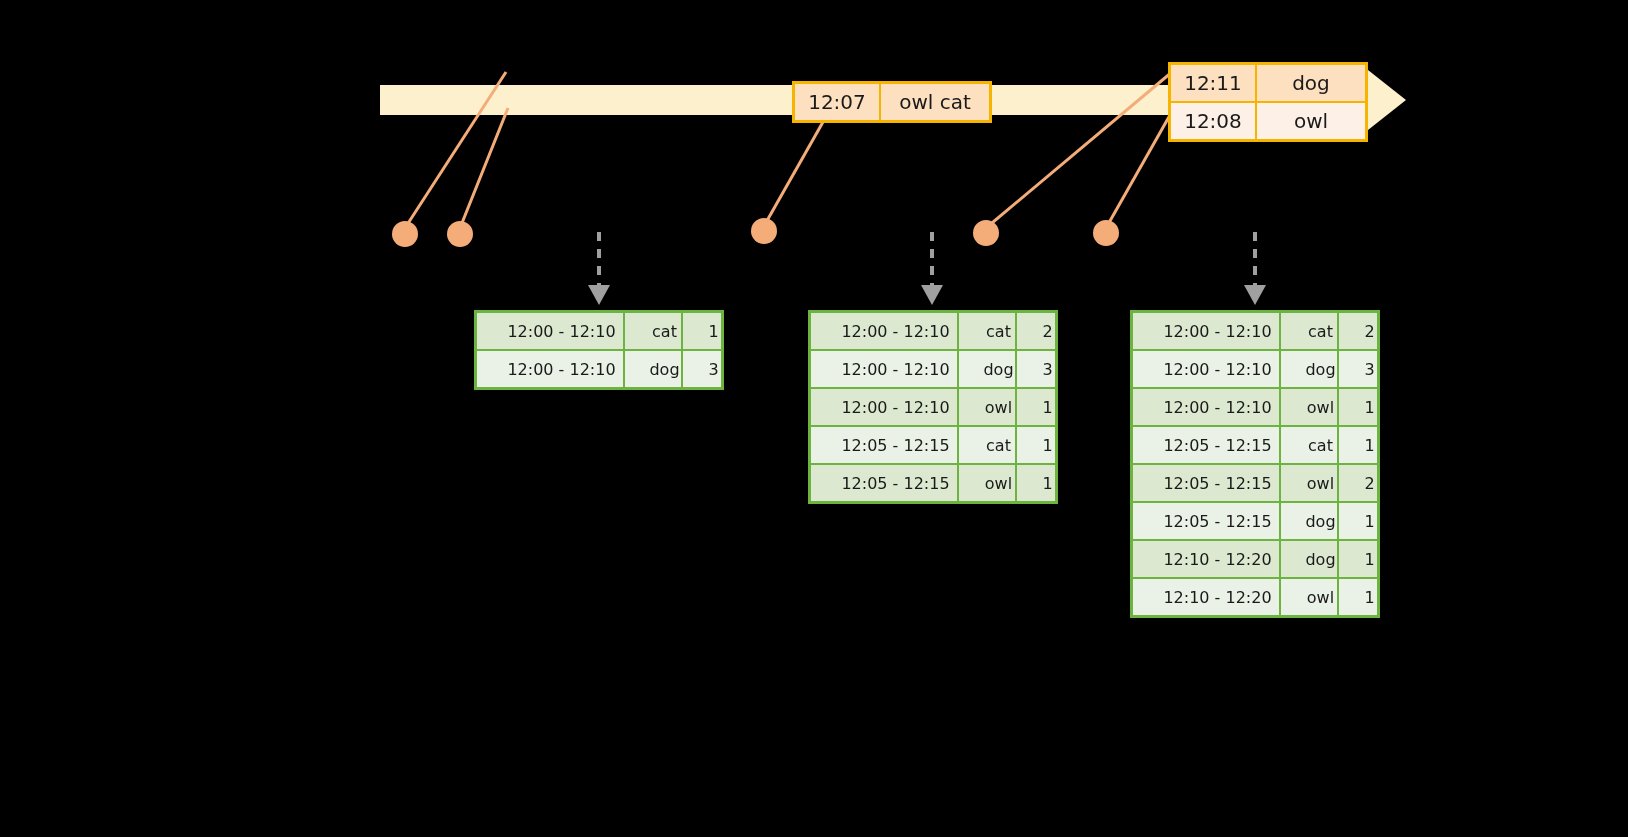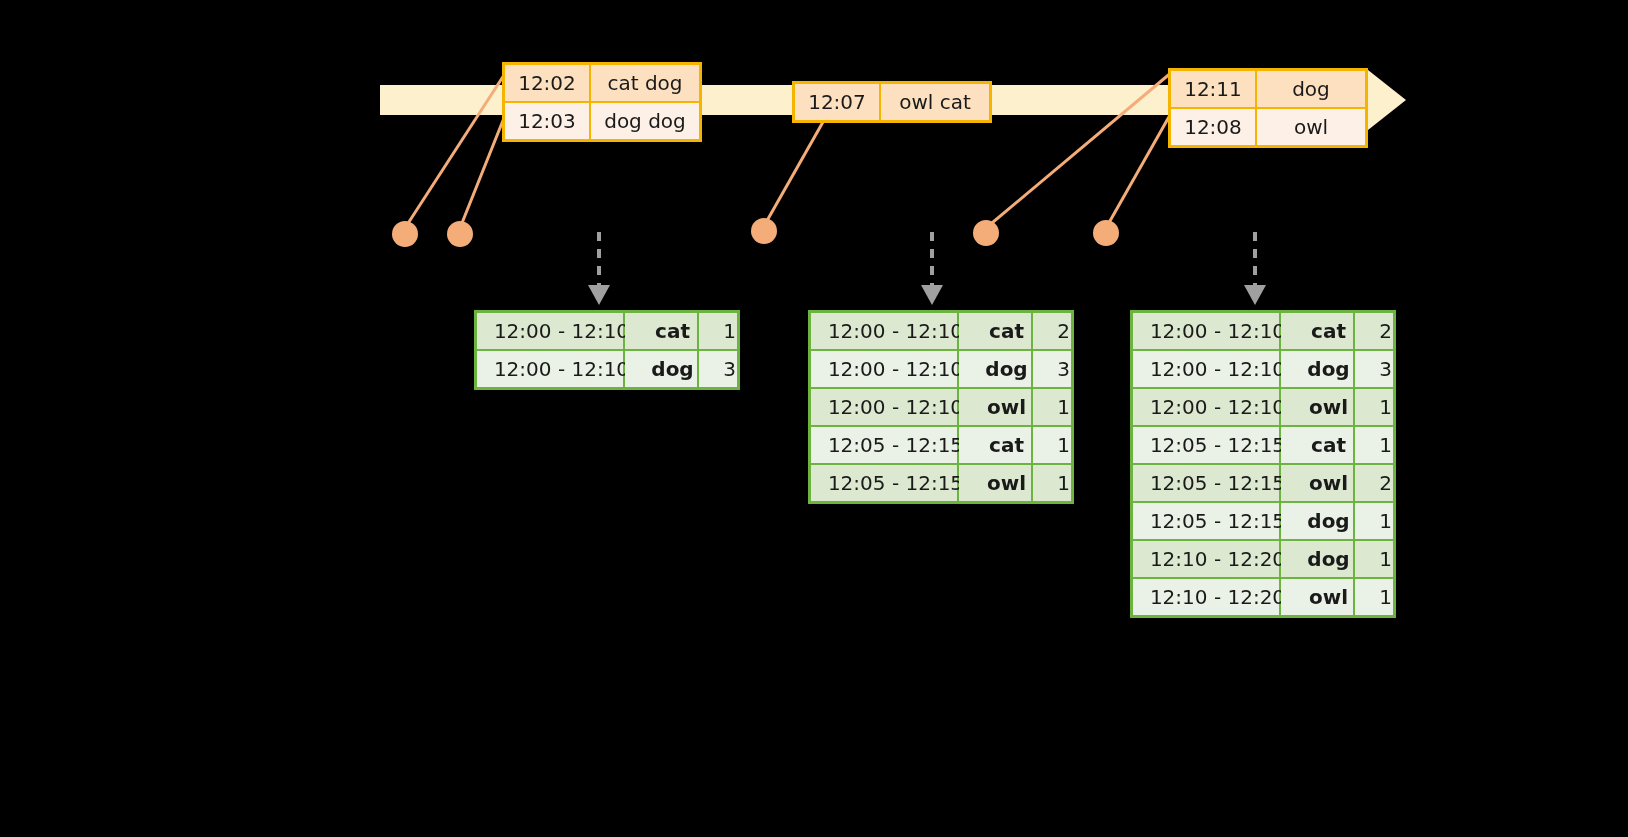--- a/index.html
+++ b/index.html
@@ -73,21 +73,21 @@
     white-space: nowrap;
   }
   .ev-time { width: 84px; }
   .ev-val  { width: 108px; }
   .shade-a .ev-cell { background: #fce0c0; }
   .shade-b .ev-cell { background: #fdf0e6; }
 
   
   #event-group-1 { left: 502px; top: 62px; }
   #event-group-2 { left: 792px; top: 81px; }
-  #event-group-3 { left: 1168px; top: 68px; }
+  #event-group-3 { left: 1168px; top: 62px; }
 
   
   .dot {
     position: absolute;
     width: 26px;
     height: 26px;
     border-radius: 50%;
     background: #f4ad78;
     z-index: 6;
   }
@@ -105,28 +105,28 @@
   }
   .res-row {
     display: flex;
     gap: 2px;
     height: 36px;
   }
   .res-cell {
     display: flex;
     align-items: center;
     justify-content: center;
-    font-size: 20px;
+    font-size: 16px;
     color: #1a1a1a;
     box-sizing: border-box;
     white-space: nowrap;
     padding-left: 23px;
   }
   .res-window { width: 146px; }
-  .res-key    { width: 72px; font-weight: bold; }
+  .res-key    { width: 56px; }
   .res-count  { width: 38px; }
   .res-row.row-a .res-cell { background: #dce9d0; }
   .res-row.row-b .res-cell { background: #eaf1e6; }
 
   #result-table-1 { left: 474px; top: 310px; }
   #result-table-2 { left: 808px; top: 310px; }
   #result-table-3 { left: 1130px; top: 310px; }
 </style>
 </head>
 <body>
@@ -147,30 +147,20 @@
     <g id="arrow-lines">
         <line x1="599" y1="232" x2="599" y2="289" stroke="#a0a0a0" stroke-width="4" stroke-dasharray="9 8"></line>
         <polygon points="588,285 610,285 599,305" fill="#a0a0a0"></polygon>
         <line x1="932" y1="232" x2="932" y2="289" stroke="#a0a0a0" stroke-width="4" stroke-dasharray="9 8"></line>
         <polygon points="921,285 943,285 932,305" fill="#a0a0a0"></polygon>
         <line x1="1255" y1="232" x2="1255" y2="289" stroke="#a0a0a0" stroke-width="4" stroke-dasharray="9 8"></line>
         <polygon points="1244,285 1266,285 1255,305" fill="#a0a0a0"></polygon>
       </g>
   </svg>
 
-  <div class="event-group" id="event-group-1">
-    <div class="event-row shade-a">
-      <div class="ev-cell ev-time">12:02</div>
-      <div class="ev-cell ev-val">cat dog</div>
-    </div>
-    <div class="event-row shade-b">
-      <div class="ev-cell ev-time">12:03</div>
-      <div class="ev-cell ev-val">dog dog</div>
-    </div>
-  </div>
 
   <div class="event-group" id="event-group-2">
     <div class="event-row shade-a">
       <div class="ev-cell ev-time">12:07</div>
       <div class="ev-cell ev-val">owl cat</div>
     </div>
   </div>
 
   <div class="event-group" id="event-group-3">
     <div class="event-row shade-a">

